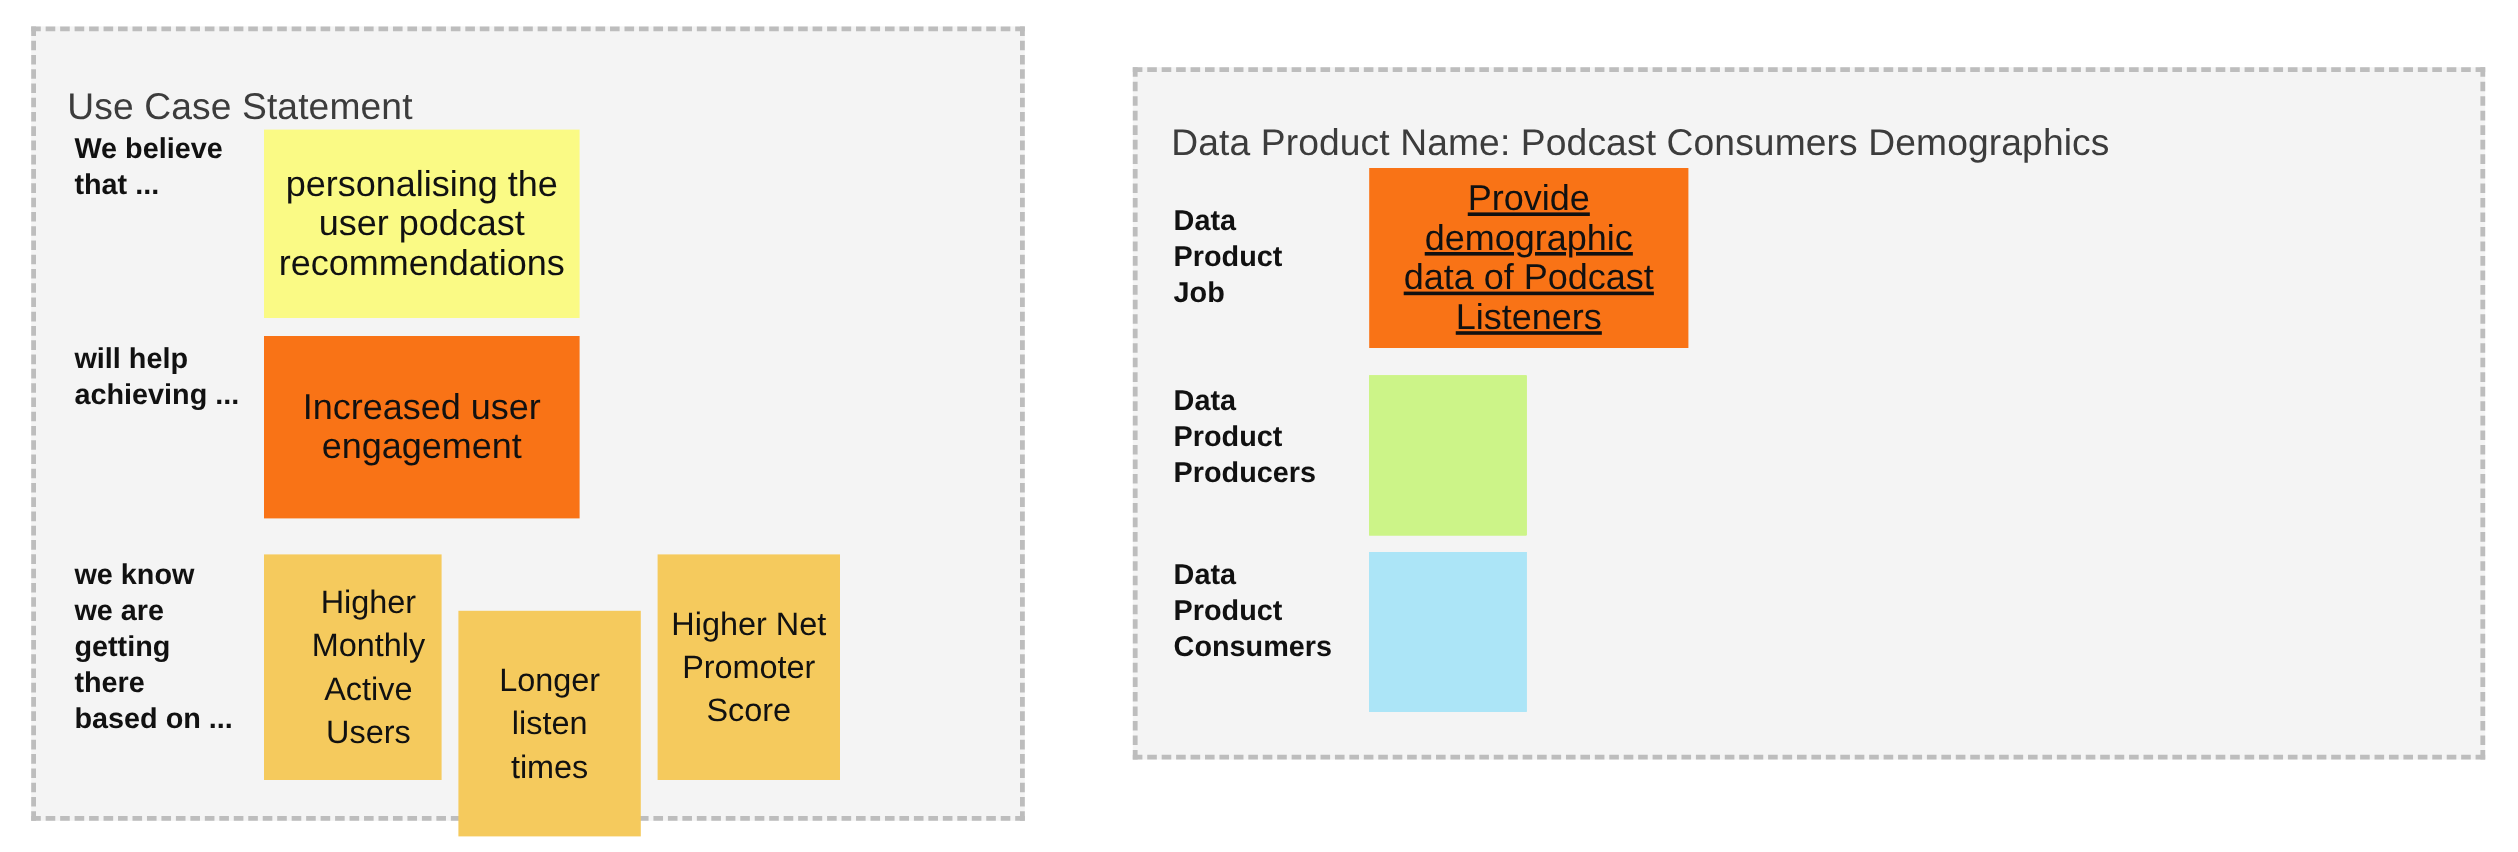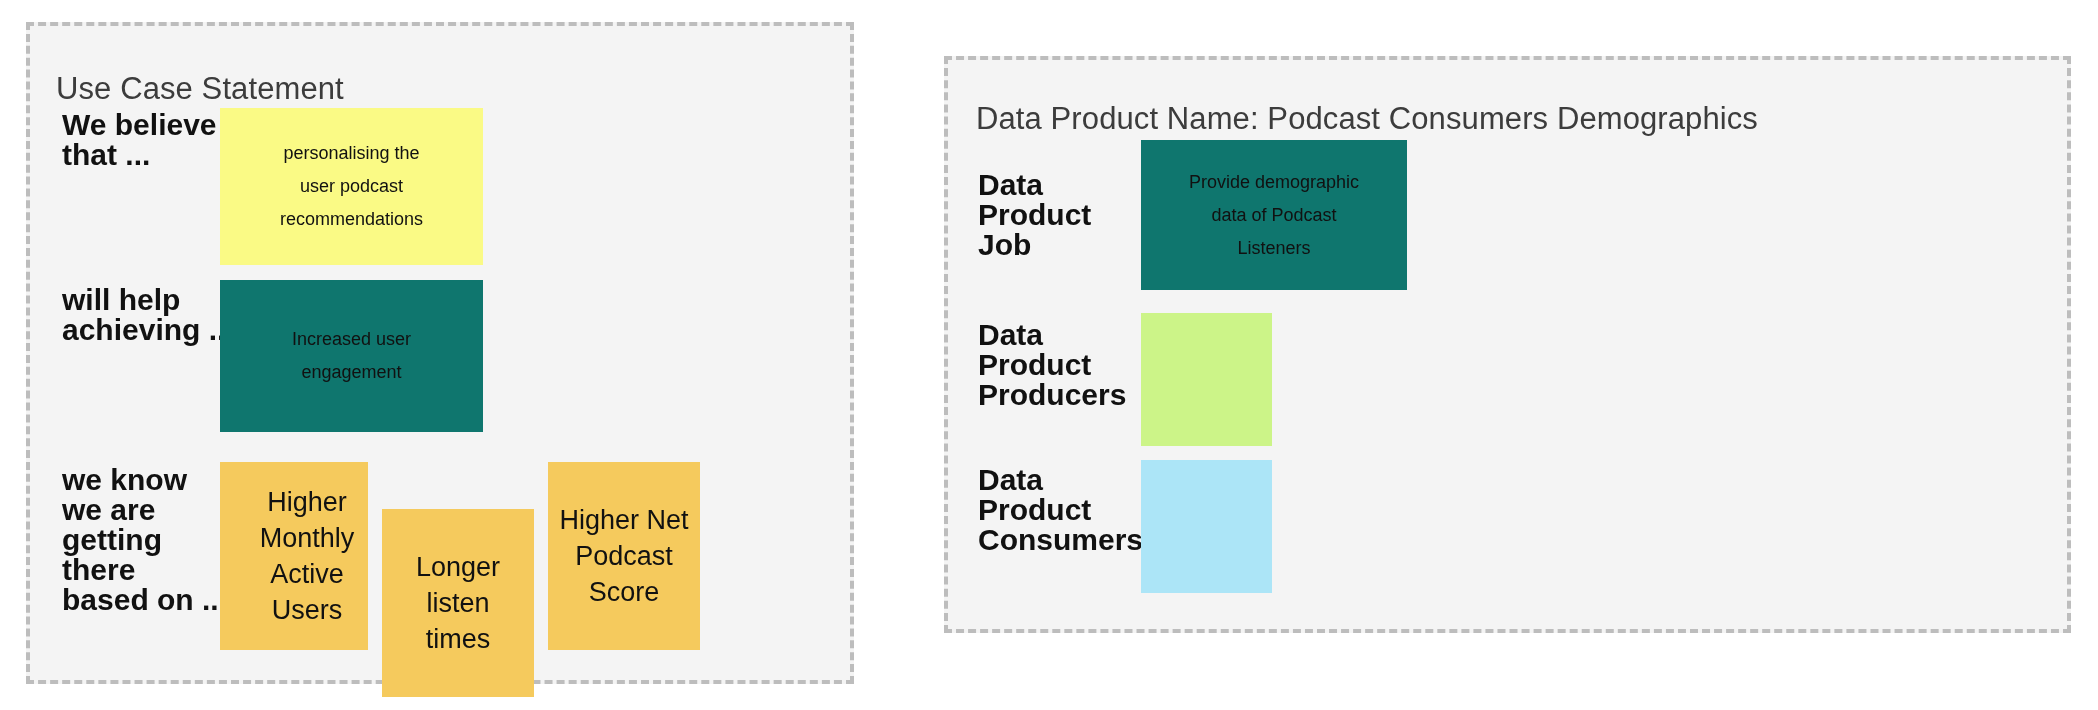--- a/index.html
+++ b/index.html
@@ -59,46 +59,46 @@
   }
 
   #dataproduct-title {
     left: 28px;
     top: 20px;
   }
 
   
   .row-label {
     position: absolute;
-    font-size: 30px;
+    font-size: 24px;
     font-weight: bold;
     color: #111111;
     line-height: 30px;
     white-space: pre-line;
   }
 
   
   .note {
     position: absolute;
     box-sizing: border-box;
     display: flex;
     align-items: center;
     justify-content: center;
     text-align: center;
     color: #111111;
-    font-size: 18px;
+    font-size: 30px;
     line-height: 33px;
     padding: 6px 10px;
     white-space: pre-line;
   }
 
   .note.yellow { background: #fafa85; }
-  .note.pink   { background: #0f766e; }
+  .note.pink   { background: #f97316; }
   .note.orange { background: #f5ca5d; }
-  .note.purple { background: #0f766e; }
+  .note.purple { background: #f97316; text-decoration: underline; }
   .note.green  { background: #ccf488; }
   .note.blue   { background: #ace5f7; }
 
   .note.big-text { font-size: 27px; line-height: 36px; }
 
   
   #uc-label-believe   { left: 62px;  top: 110px; }
   #uc-label-help      { left: 62px;  top: 285px; }
   #uc-label-know      { left: 62px;  top: 465px; }
 
@@ -163,21 +163,21 @@
 
   <div class="note orange big-text" id="note-mau">Higher
 Monthly
 Active
 Users</div>
 
   <div class="note orange big-text" id="note-listen">Longer
 listen times</div>
 
   <div class="note orange big-text" id="note-nps">Higher Net
-Podcast
+Promoter
 Score</div>
 
   <section class="panel" id="dataproduct-panel">
 
     <h1 class="panel-title" id="dataproduct-title">Data Product Name: Podcast Consumers Demographics</h1>
 
   </section>
 
   <div class="row-label" id="dp-label-job">Data
 Product

